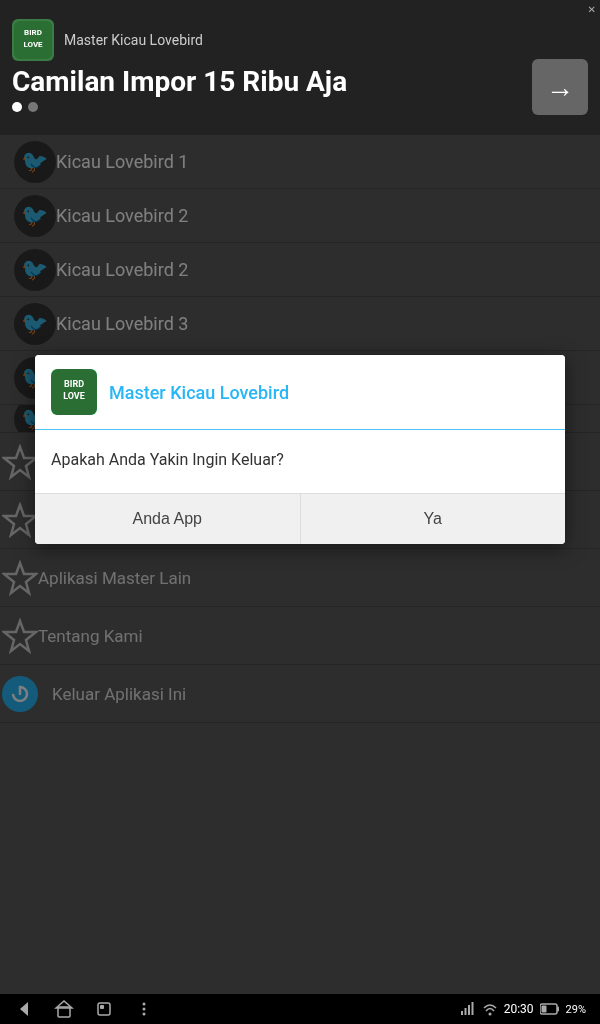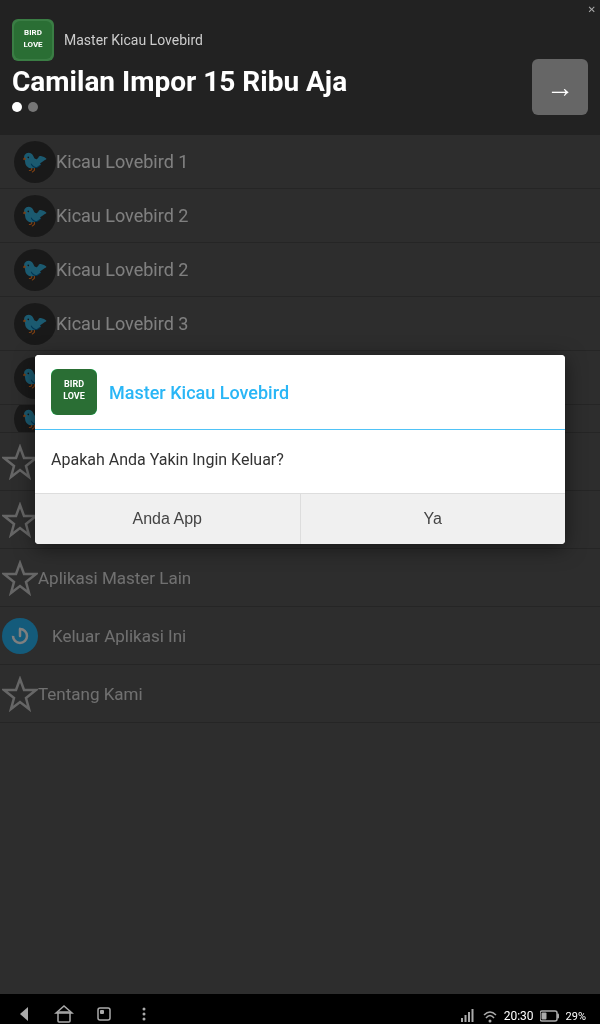--- a/index.html
+++ b/index.html
@@ -233,21 +233,21 @@
 
     
     .bottom-nav {
       position: absolute;
       bottom: 0;
       left: 0;
       right: 0;
       height: 30px;
       background: #000;
       display: flex;
-      align-items: flex-end;
+      align-items: center;
       justify-content: space-between;
       padding: 0 14px;
     }
     .nav-icons-left {
       display: flex;
       gap: 20px;
       align-items: center;
     }
     .nav-icons-right {
       display: flex;
@@ -347,33 +347,33 @@
     </svg>
     <span class="menu-text">Share Aplikasi Ini</span>
   </div>
   <div class="menu-item">
     <svg class="star-svg" viewBox="0 0 36 36">
       <polygon points="18,3 22,14 34,14 24,22 27,33 18,26 9,33 12,22 2,14 14,14" fill="none" stroke="#ccc" stroke-width="2.5"></polygon>
     </svg>
     <span class="menu-text">Aplikasi Master Lain</span>
   </div>
   <div class="menu-item">
+    <svg class="star-svg" viewBox="0 0 36 36">
+      <polygon points="18,3 22,14 34,14 24,22 27,33 18,26 9,33 12,22 2,14 14,14" fill="none" stroke="#ccc" stroke-width="2.5"></polygon>
+    </svg>
+    <span class="menu-text">Tentang Kami</span>
+  </div>
+  <div class="menu-item">
     <div class="keluar-icon">
       <svg width="22" height="22" viewBox="0 0 22 22">
         <circle cx="11" cy="11" r="7" fill="none" stroke="#fff" stroke-width="2.5" stroke-dasharray="30 10" stroke-dashoffset="8"></circle>
         <line x1="11" y1="4" x2="11" y2="11" stroke="#fff" stroke-width="2.5" stroke-linecap="round"></line>
       </svg>
     </div>
     <span class="menu-text">Keluar Aplikasi Ini</span>
-  </div>
-  <div class="menu-item">
-    <svg class="star-svg" viewBox="0 0 36 36">
-      <polygon points="18,3 22,14 34,14 24,22 27,33 18,26 9,33 12,22 2,14 14,14" fill="none" stroke="#ccc" stroke-width="2.5"></polygon>
-    </svg>
-    <span class="menu-text">Tentang Kami</span>
   </div>
 
   <div class="dialog-overlay">
     <div class="dialog">
       <div class="dialog-header">
         <div class="dialog-app-icon">
           <div class="dialog-app-icon-inner">
             <svg width="46" height="46" viewBox="0 0 46 46">
               <rect width="46" height="46" rx="7" fill="#2a6e34"></rect>
               <text x="23" y="30" text-anchor="middle" fill="#fff" font-size="9" font-weight="bold">LOVE</text>

